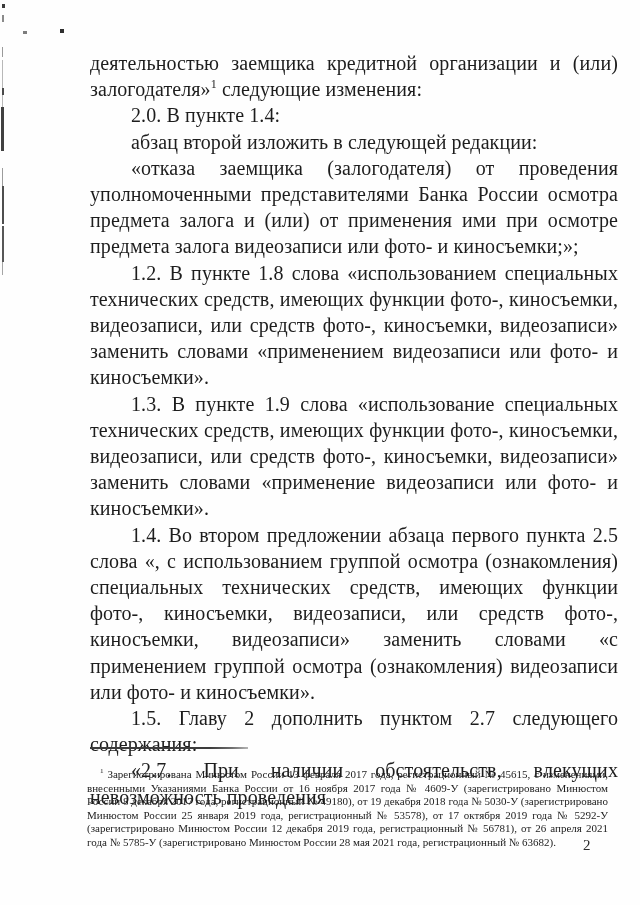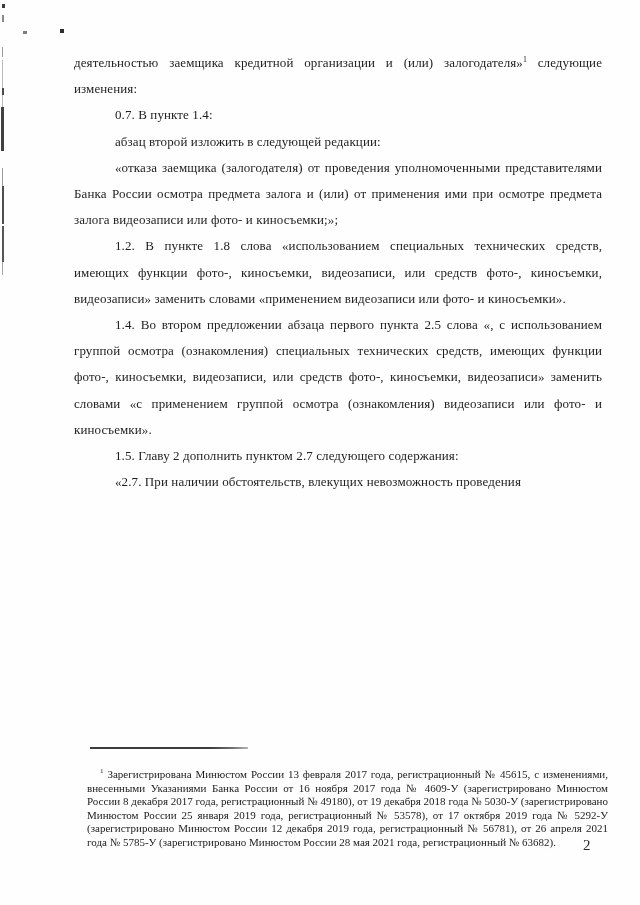--- a/index.html
+++ b/index.html
@@ -8,25 +8,25 @@
     width: 640px;
     height: 905px;
     margin: 0 auto;
     background: #fefefe;
     overflow: hidden;
     font-family: "Liberation Serif", "DejaVu Serif", serif;
     color: #1d1d1d;
   }
   .body-text {
     position: absolute;
-    left: 74px;
+    left: 90px;
     top: 50px;
     width: 528px;
     text-align: justify;
-    font-size: 13px;
+    font-size: 20px;
     line-height: 26.2px;
     letter-spacing: 0.1px;
   }
   .para { margin: 0; }
   .para.indent { text-indent: 41px; }
   sup.fn-ref {
     font-size: 0.6em;
     line-height: 0;
     vertical-align: super;
   }
@@ -72,24 +72,25 @@
   <div class="art" style="left:2px;top:60px;width:1px;height:47px;background:#b8b8b8;"></div>
   <div class="art" style="left:2px;top:88px;width:2px;height:7px;background:#4a4a4a;"></div>
   <div class="art" style="left:1px;top:107px;width:3px;height:44px;background:#414141;"></div>
   <div class="art" style="left:2px;top:168px;width:1px;height:18px;background:#9c9c9c;"></div>
   <div class="art" style="left:2px;top:186px;width:2px;height:38px;background:#4e4e4e;"></div>
   <div class="art" style="left:2px;top:226px;width:2px;height:36px;background:#575757;"></div>
   <div class="art" style="left:2px;top:262px;width:1px;height:13px;background:#a5a5a5;"></div>
 
   <main class="body-text">
       <p class="para"><span>деятельностью заемщика кредитной организации и (или) залогодателя»</span><sup class="fn-ref">1</sup><span> следующие изменения:</span></p>
-      <p class="para indent"><span>0.7. В пункте 1.4:</span></p>
+      <p class="para indent"><span>2.0. В пункте 1.4:</span></p>
       <p class="para indent"><span>абзац второй изложить в следующей редакции:</span></p>
       <p class="para indent"><span>«отказа заемщика (залогодателя) от проведения уполномоченными представителями Банка России осмотра предмета залога и (или) от применения ими при осмотре предмета залога видеозаписи или фото- и киносъемки;»;</span></p>
       <p class="para indent"><span>1.2. В пункте 1.8 слова «использованием специальных технических средств, имеющих функции фото-, киносъемки, видеозаписи, или средств фото-, киносъемки, видеозаписи» заменить словами «применением видеозаписи или фото- и киносъемки».</span></p>
+      <p class="para indent"><span>1.3. В пункте 1.9 слова «использование специальных технических средств, имеющих функции фото-, киносъемки, видеозаписи, или средств фото-, киносъемки, видеозаписи» заменить словами «применение видеозаписи или фото- и киносъемки».</span></p>
       <p class="para indent"><span>1.4. Во втором предложении абзаца первого пункта 2.5 слова «, с использованием группой осмотра (ознакомления) специальных технических средств, имеющих функции фото-, киносъемки, видеозаписи, или средств фото-, киносъемки, видеозаписи» заменить словами «с применением группой осмотра (ознакомления) видеозаписи или фото- и киносъемки».</span></p>
       <p class="para indent"><span>1.5. Главу 2 дополнить пунктом 2.7 следующего содержания:</span></p>
       <p class="para indent"><span>«2.7. При наличии обстоятельств, влекущих невозможность проведения</span></p>
     </main>
 
   <div class="footnote-sep"></div>
 
   <div class="footnote">
     <p><sup>1</sup> <span>Зарегистрирована Минюстом России 13 февраля 2017 года, регистрационный № 45615, с изменениями, внесенными Указаниями Банка России от 16 ноября 2017 года № 4609-У (зарегистрировано Минюстом России 8 декабря 2017 года, регистрационный № 49180), от 19 декабря 2018 года № 5030-У (зарегистрировано Минюстом России 25 января 2019 года, регистрационный № 53578), от 17 октября 2019 года № 5292-У (зарегистрировано Минюстом России 12 декабря 2019 года, регистрационный № 56781), от 26 апреля 2021 года № 5785-У (зарегистрировано Минюстом России 28 мая 2021 года, регистрационный № 63682).</span></p>
   </div>

